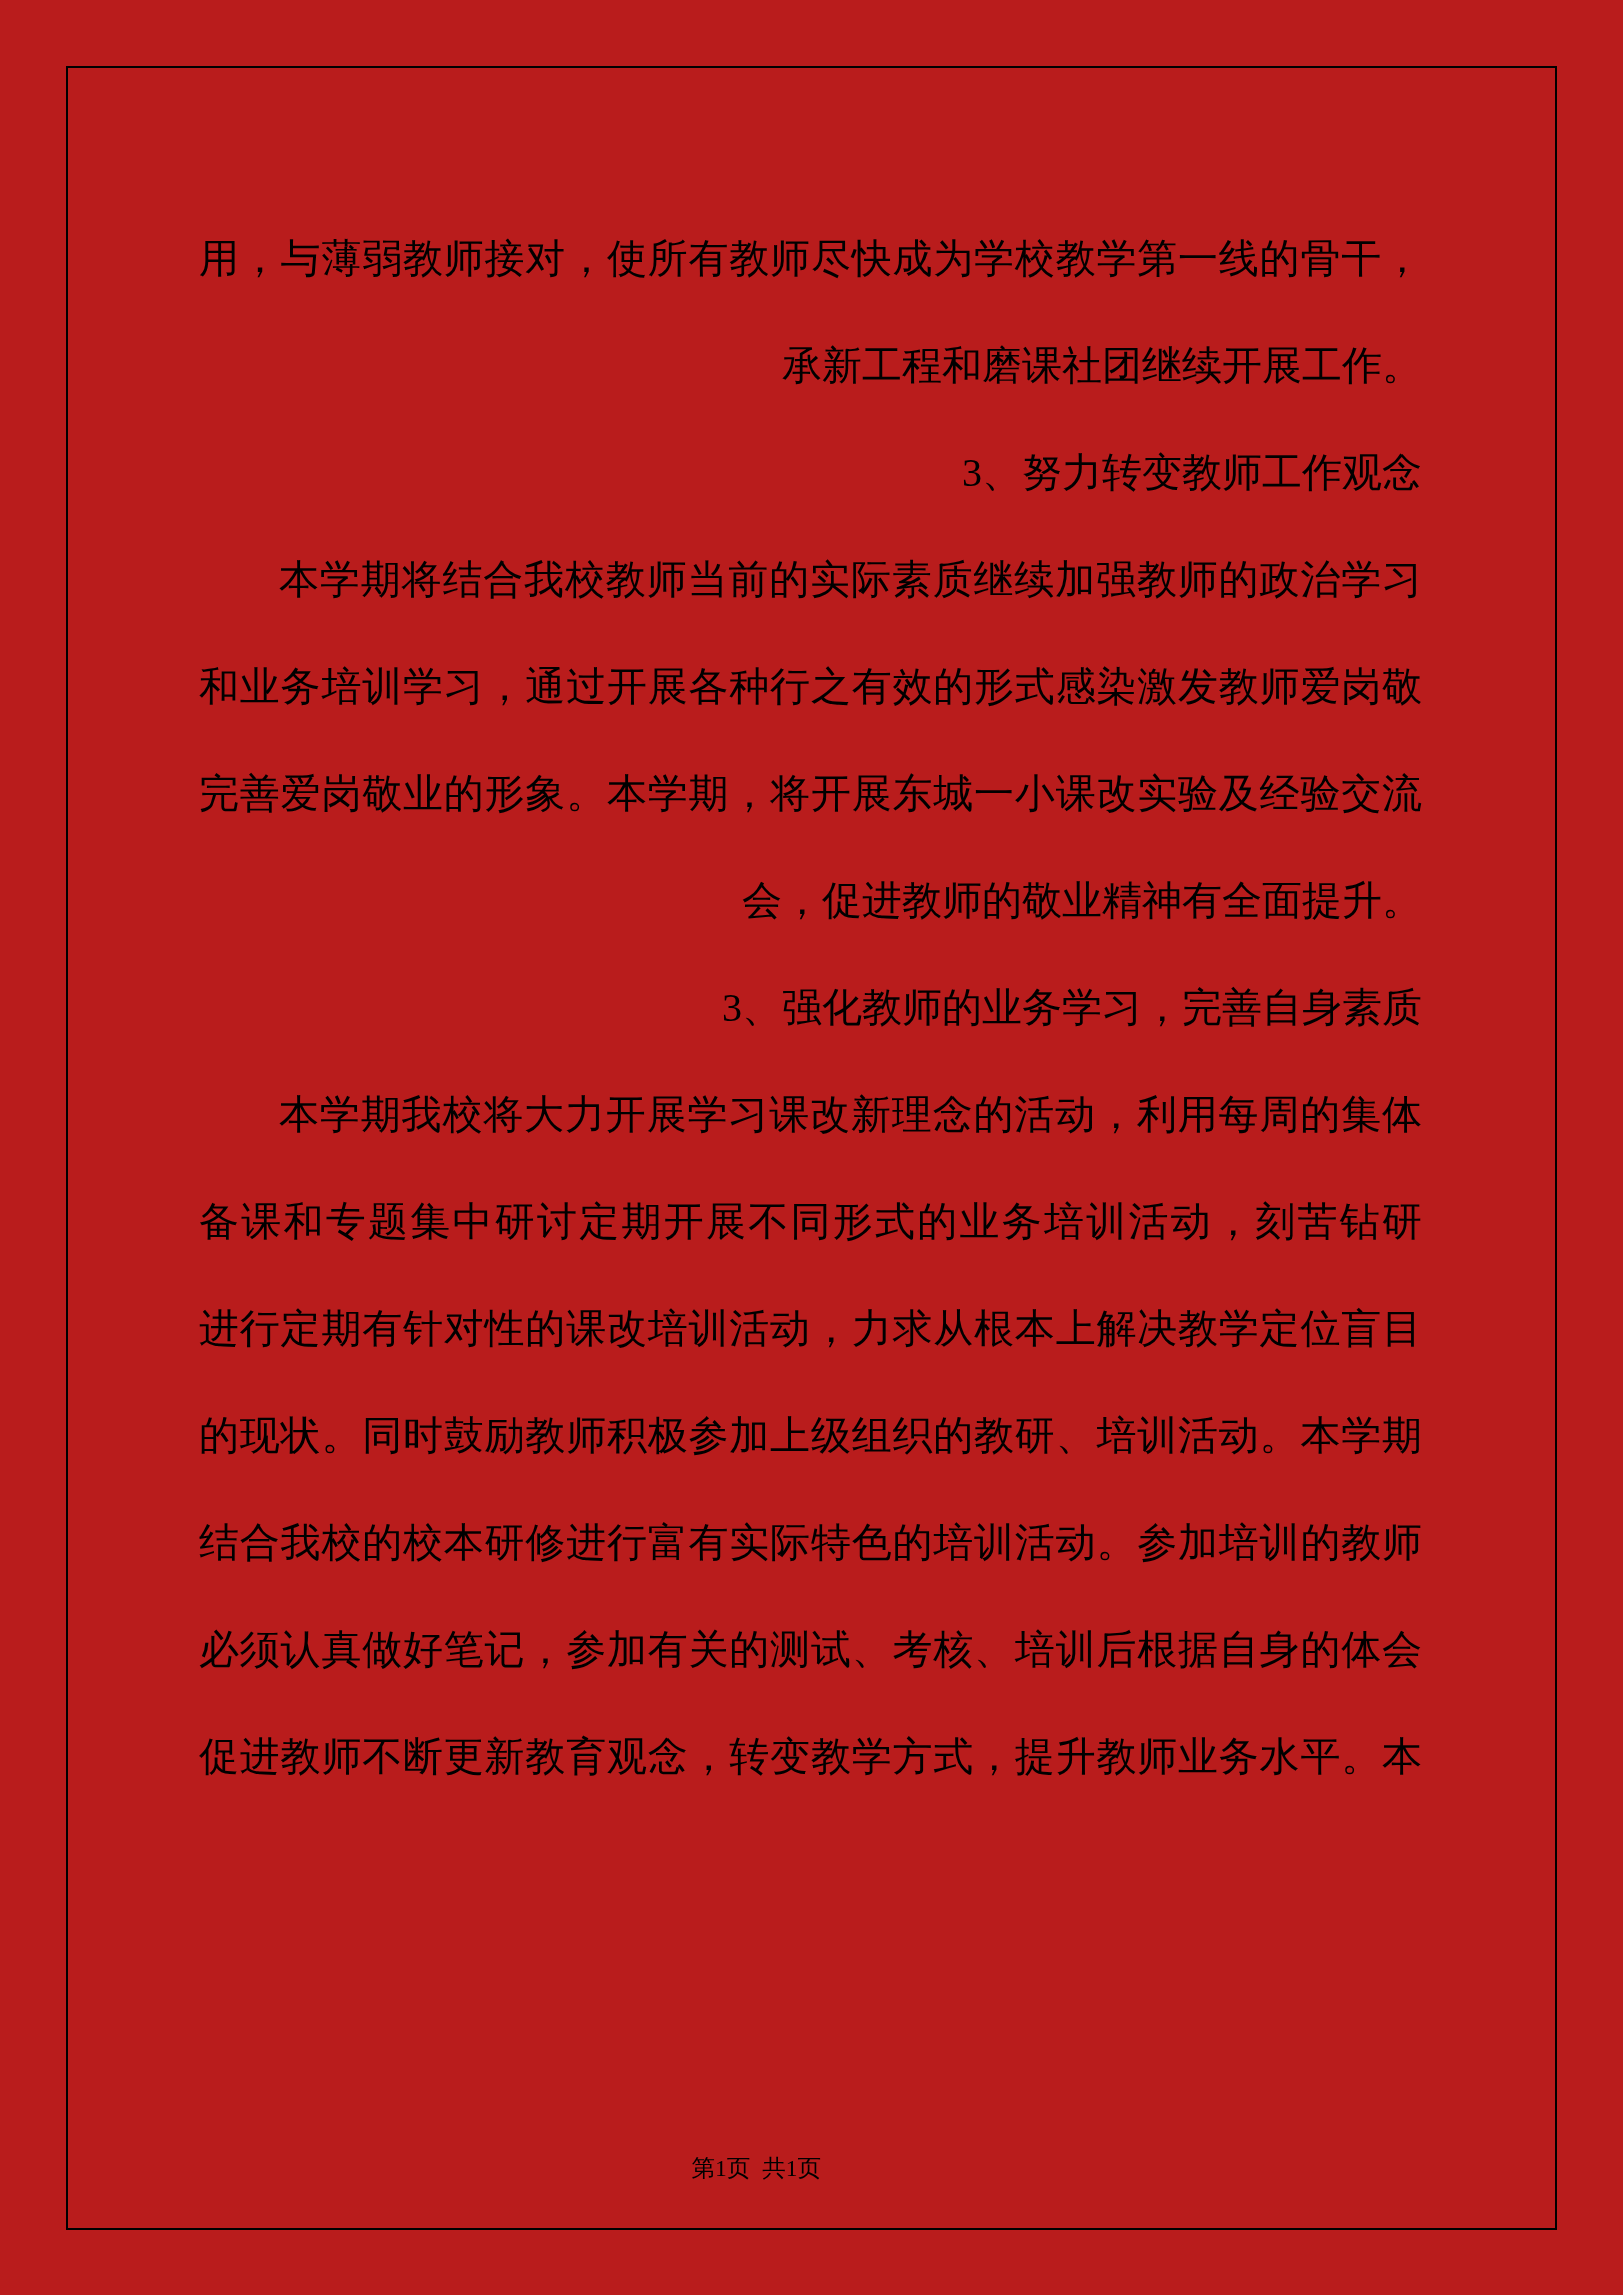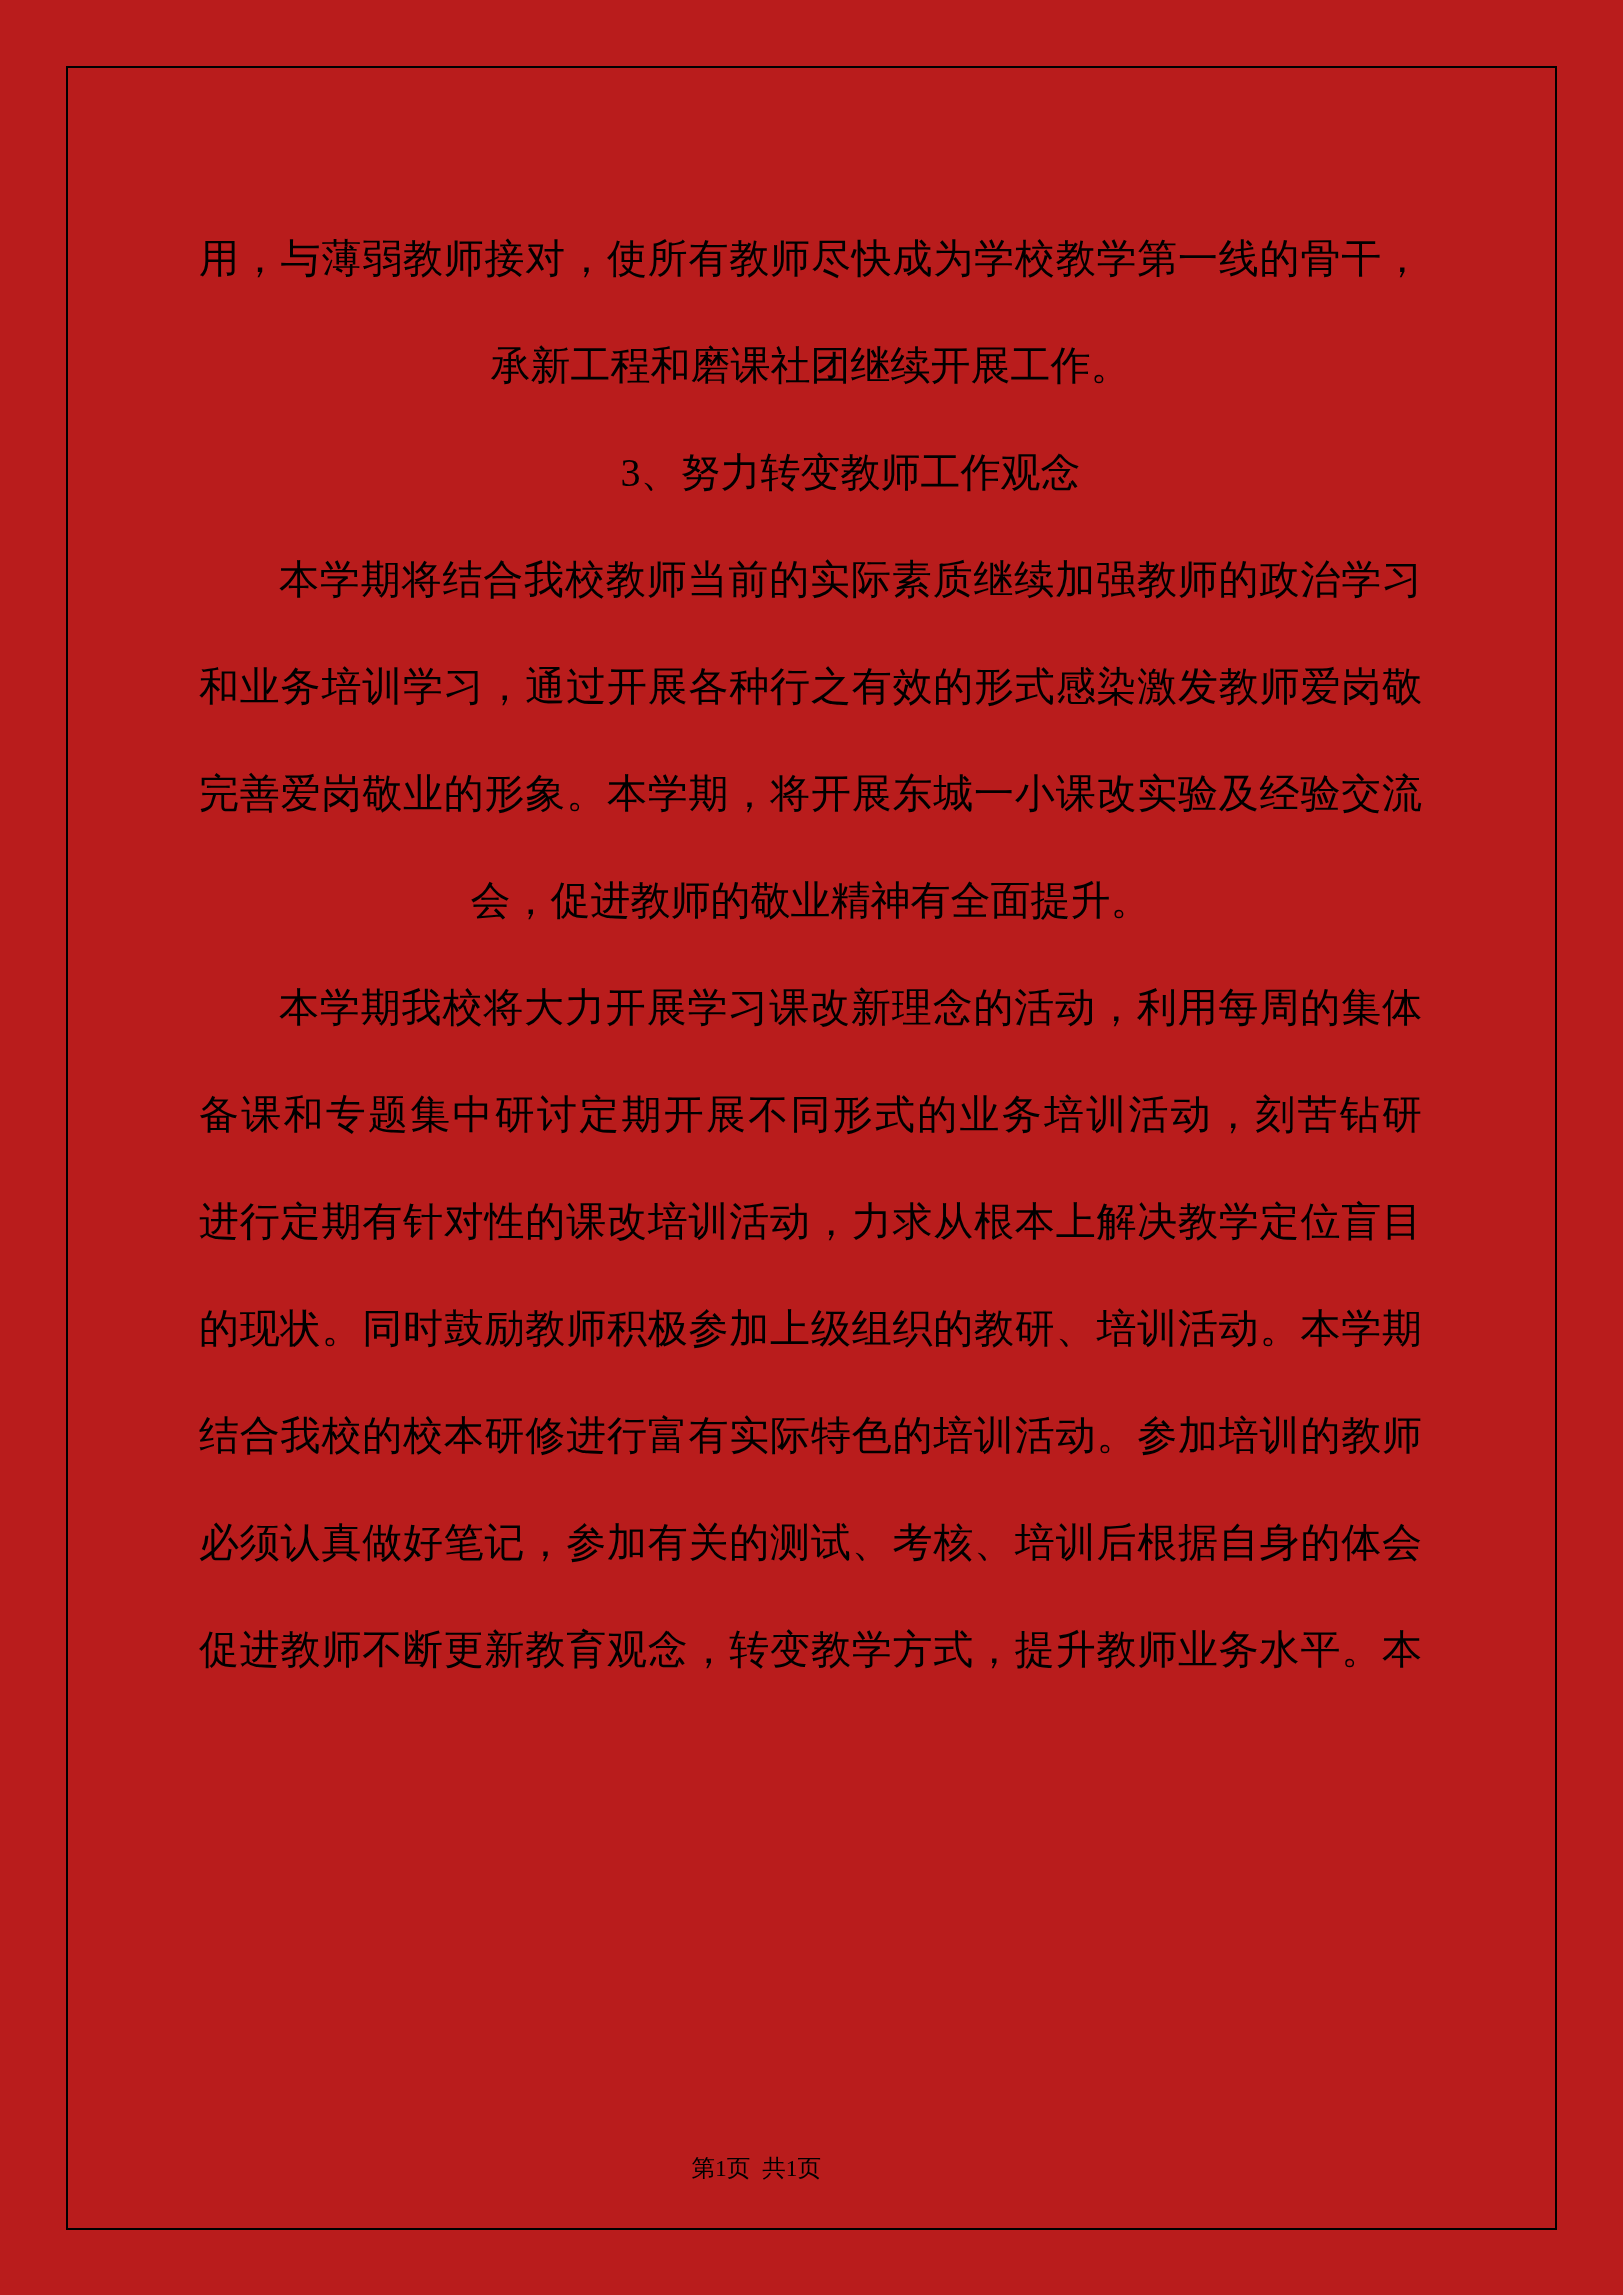--- a/index.html
+++ b/index.html
@@ -29,21 +29,21 @@
     position: absolute;
     left: 199px;
     top: 205px;
     width: 1223px;
   }
   .line {
     height: 107px;
     line-height: 107px;
     font-size: 40px;
     white-space: nowrap;
-    text-align: center;
+    text-align: right;
     color: #000000;
   }
   .line.full {
     white-space: normal;
     text-align: justify;
     text-align-last: justify;
     text-justify: inter-character;
   }
   .line.indent {
     text-indent: 2em;
@@ -68,20 +68,21 @@
   <div class="border-frame"></div>
 
   <div class="content">
     <div class="line full">用，与薄弱教师接对，使所有教师尽快成为学校教学第一线的骨干，</div>
     <div class="line">承新工程和磨课社团继续开展工作。</div>
     <div class="line indent">3、努力转变教师工作观念</div>
     <div class="line indent full">本学期将结合我校教师当前的实际素质继续加强教师的政治学习</div>
     <div class="line full">和业务培训学习，通过开展各种行之有效的形式感染激发教师爱岗敬</div>
     <div class="line full">完善爱岗敬业的形象。本学期，将开展东城一小课改实验及经验交流</div>
     <div class="line">会，促进教师的敬业精神有全面提升。</div>
+    <div class="line indent">3、强化教师的业务学习，完善自身素质</div>
     <div class="line indent full">本学期我校将大力开展学习课改新理念的活动，利用每周的集体</div>
     <div class="line full">备课和专题集中研讨定期开展不同形式的业务培训活动，刻苦钻研</div>
     <div class="line full">进行定期有针对性的课改培训活动，力求从根本上解决教学定位盲目</div>
     <div class="line full">的现状。同时鼓励教师积极参加上级组织的教研、培训活动。本学期</div>
     <div class="line full">结合我校的校本研修进行富有实际特色的培训活动。参加培训的教师</div>
     <div class="line full">必须认真做好笔记，参加有关的测试、考核、培训后根据自身的体会</div>
     <div class="line full">促进教师不断更新教育观念，转变教学方式，提升教师业务水平。本</div>
   </div>
 
   <div class="footer">

